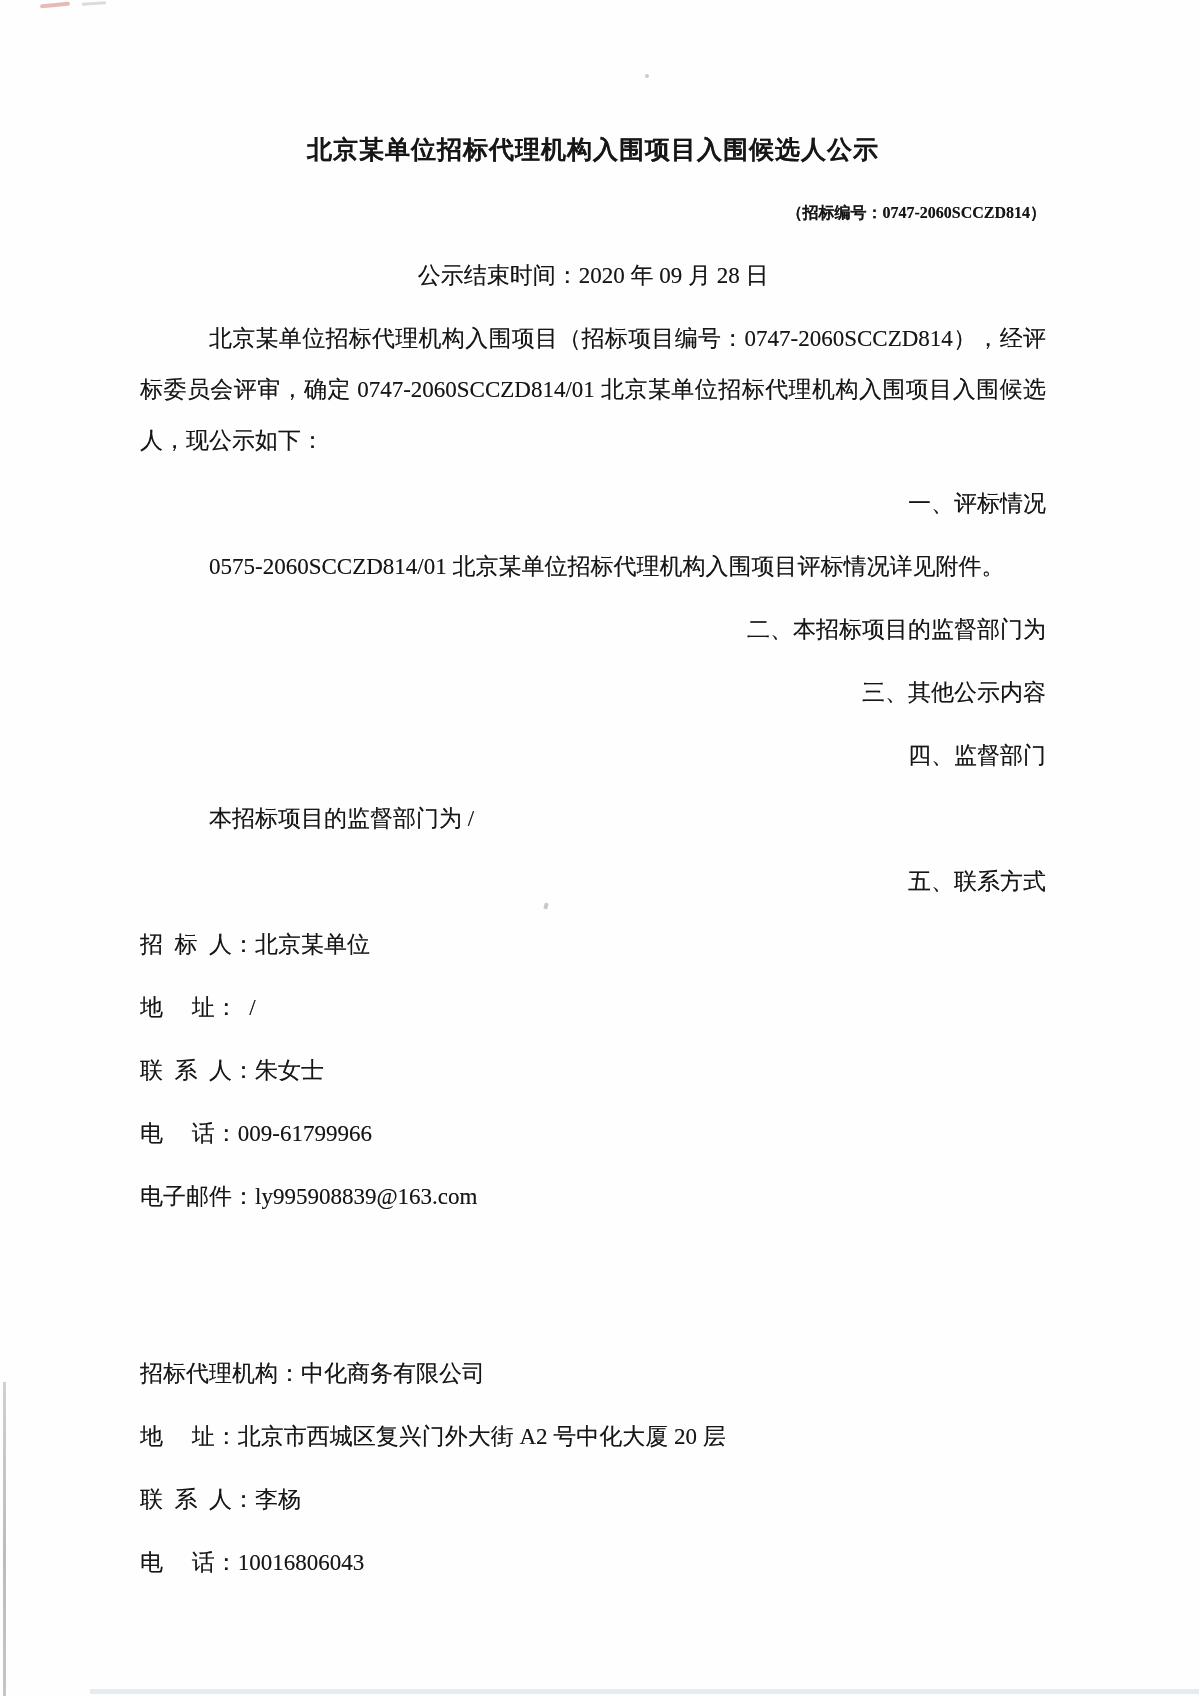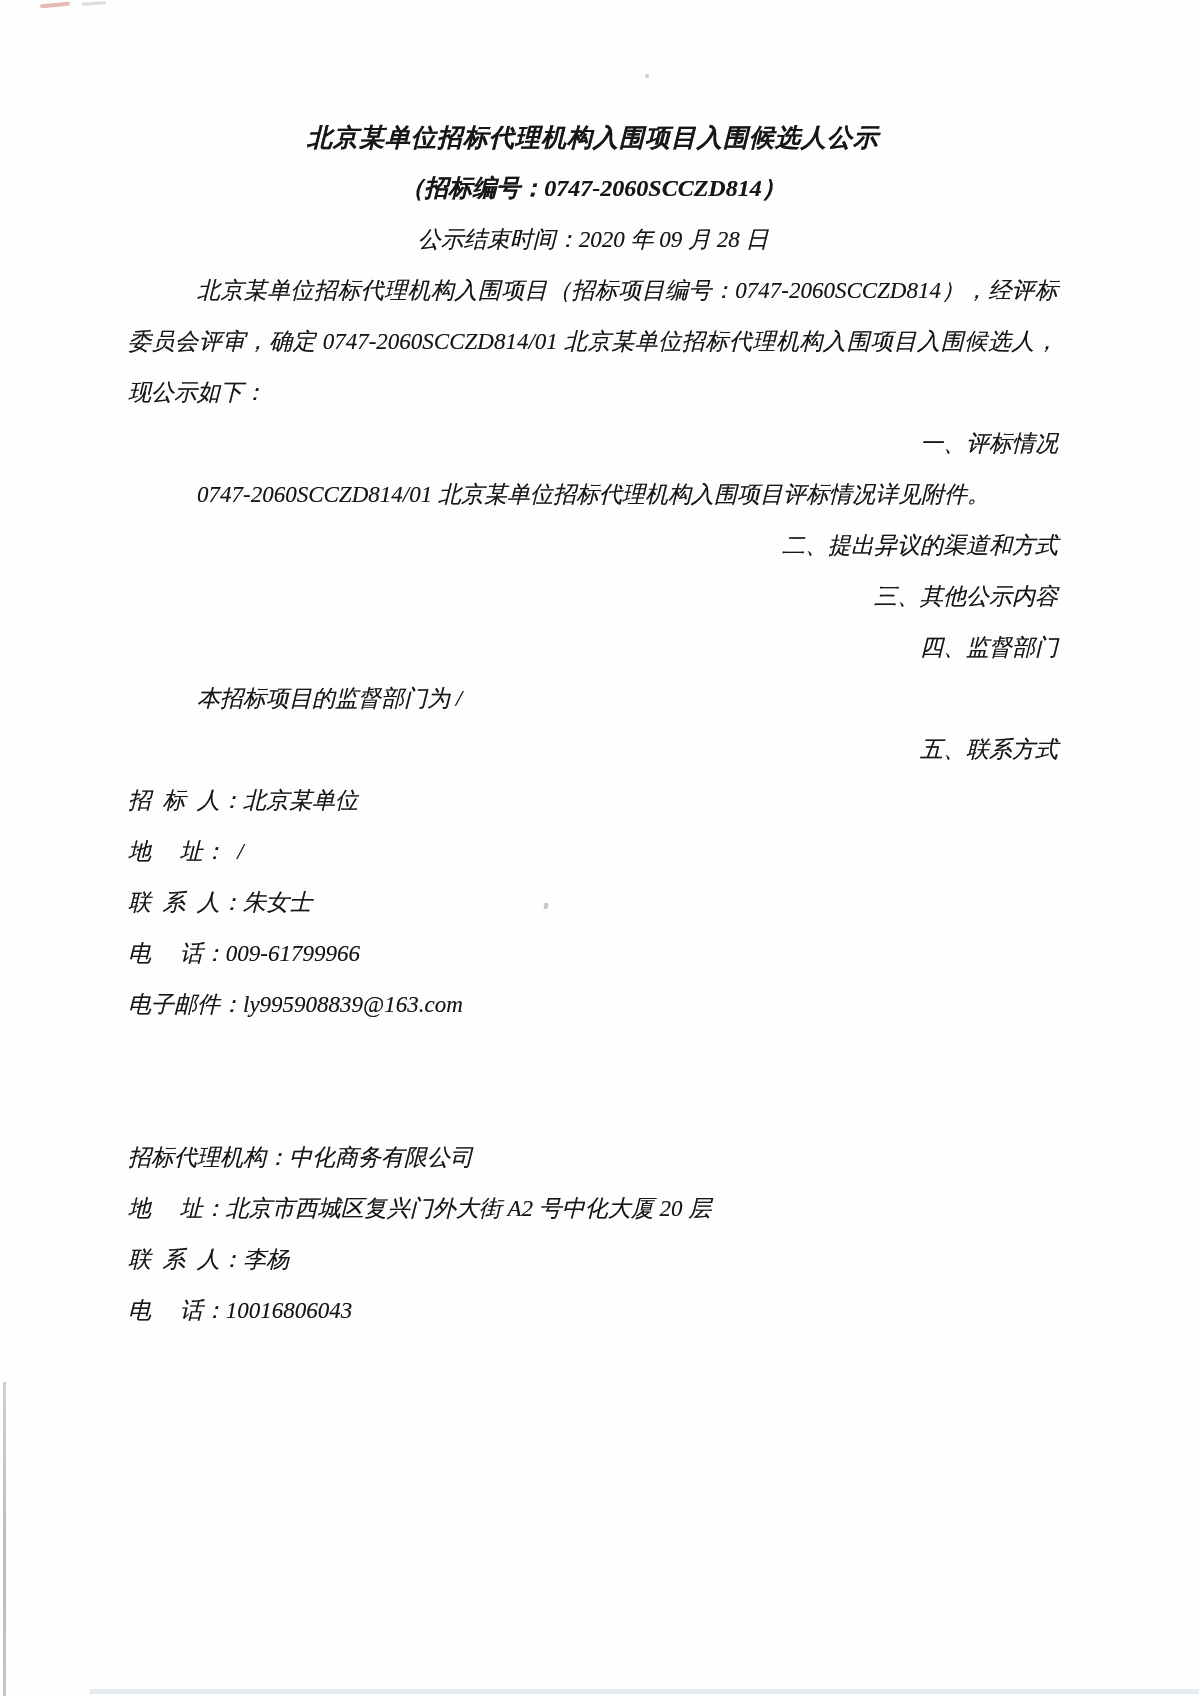--- a/index.html
+++ b/index.html
@@ -13,32 +13,32 @@
     color:#161616;
   }
   .doc{
     position:absolute;
     left:128px;
     top:112px;
     width:930px;
     font-size:23px;
     line-height:51px;
   }
-  .doc p{margin:0;padding:0;font-style:italic;}
+  .doc p{margin:12px;padding:0;}
   .title-line{
     text-align:center;
     font-weight:bold;
     font-size:25px;
     letter-spacing:1px;
     text-shadow:0 0 0.6px rgba(0,0,0,0.55);
   }
   .subtitle-line{
-    text-align:center;
+    text-align:right;
     font-weight:bold;
-    font-size:24px;
+    font-size:16px;
     text-shadow:0 0 0.6px rgba(0,0,0,0.55);
   }
   .body-line{
     text-align:center;
     white-space:pre-wrap;
     text-shadow:0 0 0.5px rgba(0,0,0,0.45);
   }
   .para{
     text-align:justify;
     text-indent:69px;
@@ -93,23 +93,23 @@
   <div class="doc">
 
     <p class="title-line">北京某单位招标代理机构入围项目入围候选人公示</p>
     <p class="subtitle-line">（招标编号：0747-2060SCCZD814）</p>
 
     <p class="body-line">公示结束时间：2020 年 09 月 28 日</p>
 
     <p class="para">北京某单位招标代理机构入围项目（招标项目编号：0747-2060SCCZD814），经评标委员会评审，确定 0747-2060SCCZD814/01 北京某单位招标代理机构入围项目入围候选人，现公示如下：</p>
 
     <p class="heading">一、评标情况</p>
-    <p class="para">0747-2060SCCZD814/01 北京某单位招标代理机构入围项目评标情况详见附件。</p>
+    <p class="para">0575-2060SCCZD814/01 北京某单位招标代理机构入围项目评标情况详见附件。</p>
 
-    <p class="heading">二、提出异议的渠道和方式</p>
+    <p class="heading">二、本招标项目的监督部门为</p>
 
     <p class="heading">三、其他公示内容</p>
 
     <p class="heading">四、监督部门</p>
     <p class="para">本招标项目的监督部门为 /</p>
 
     <p class="heading">五、联系方式</p>
 
     <p class="contact"><span>招  标  人：</span><span>北京某单位</span></p>
     <p class="contact"><span>地     址：</span><span>  /</span></p>

